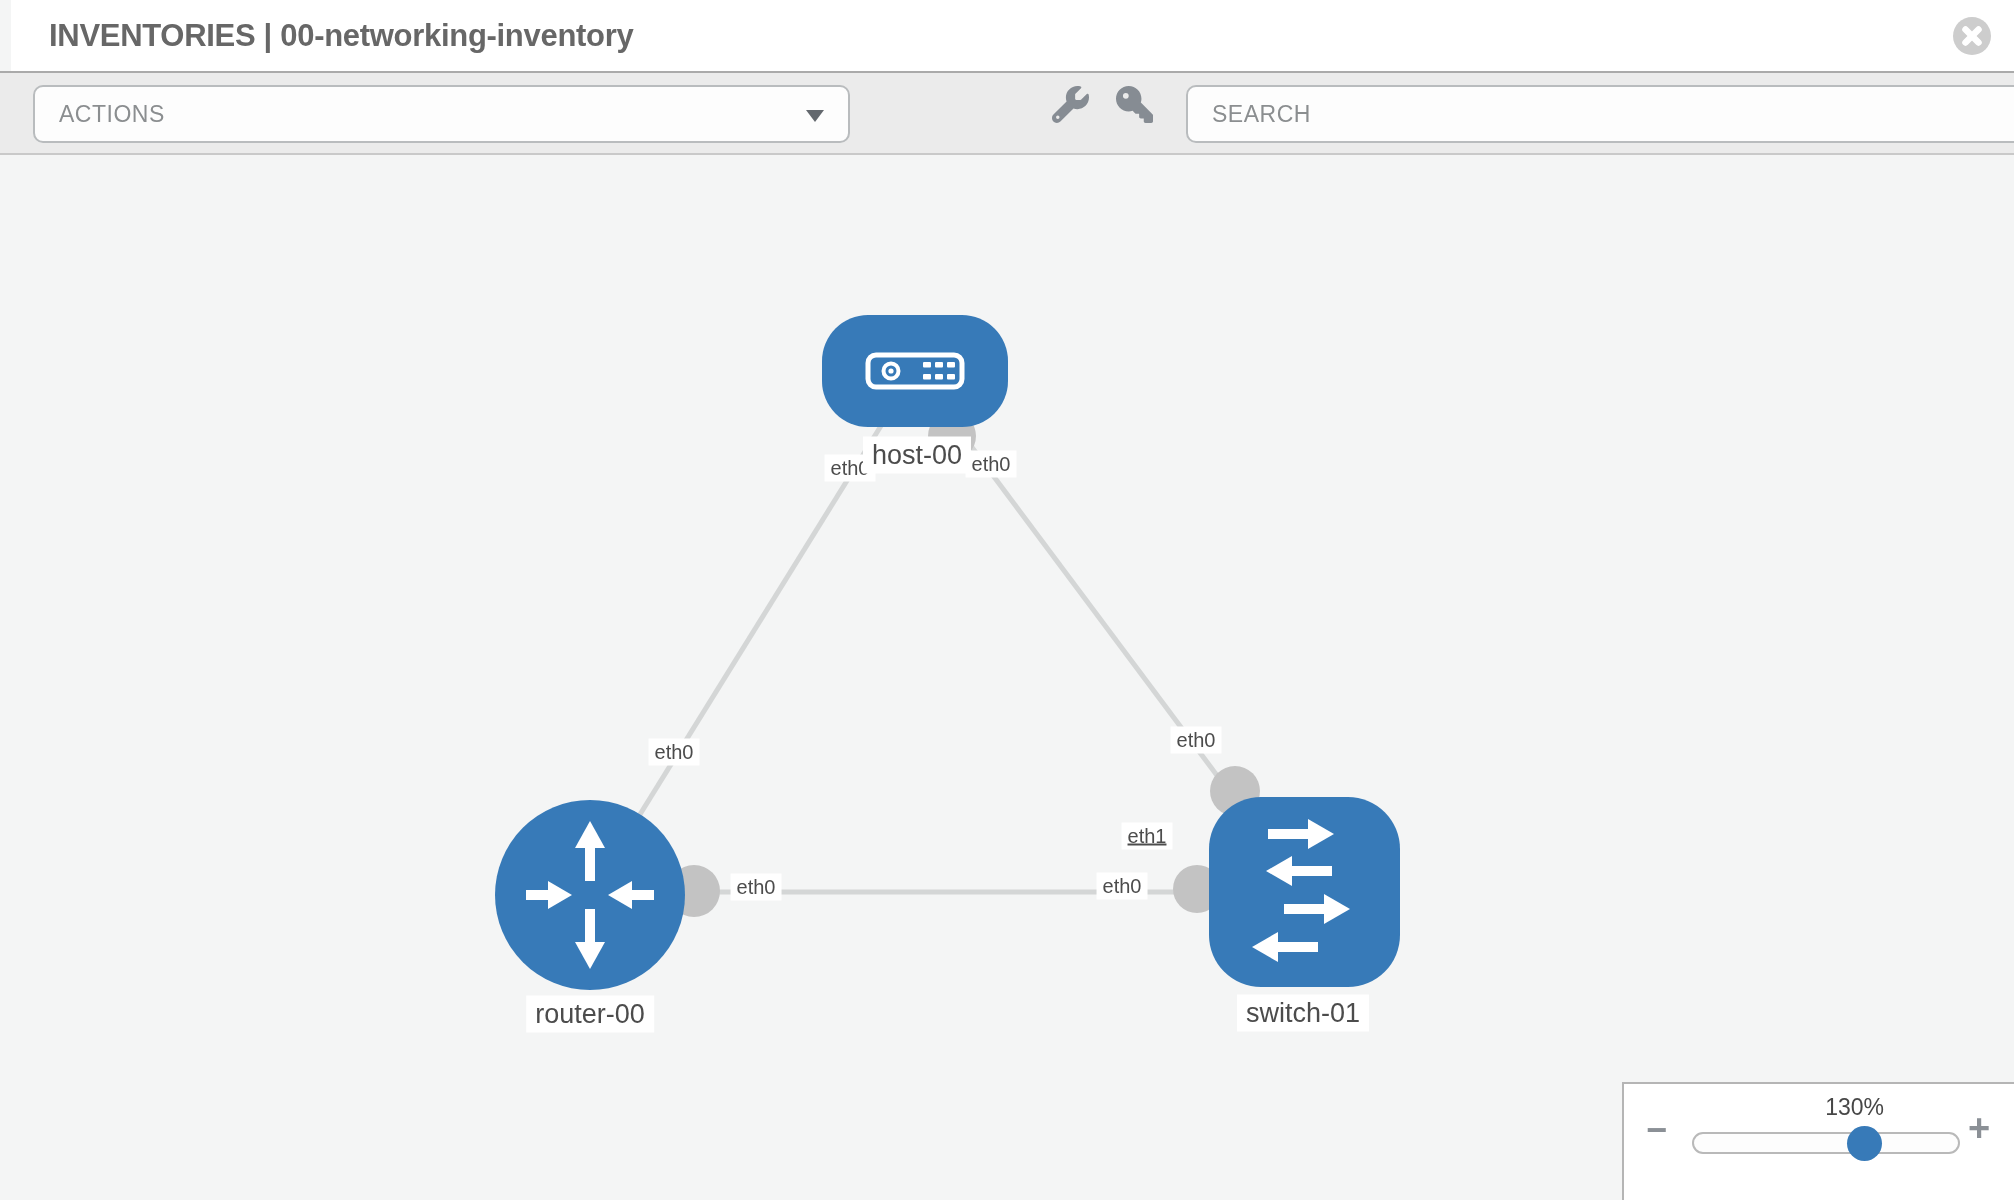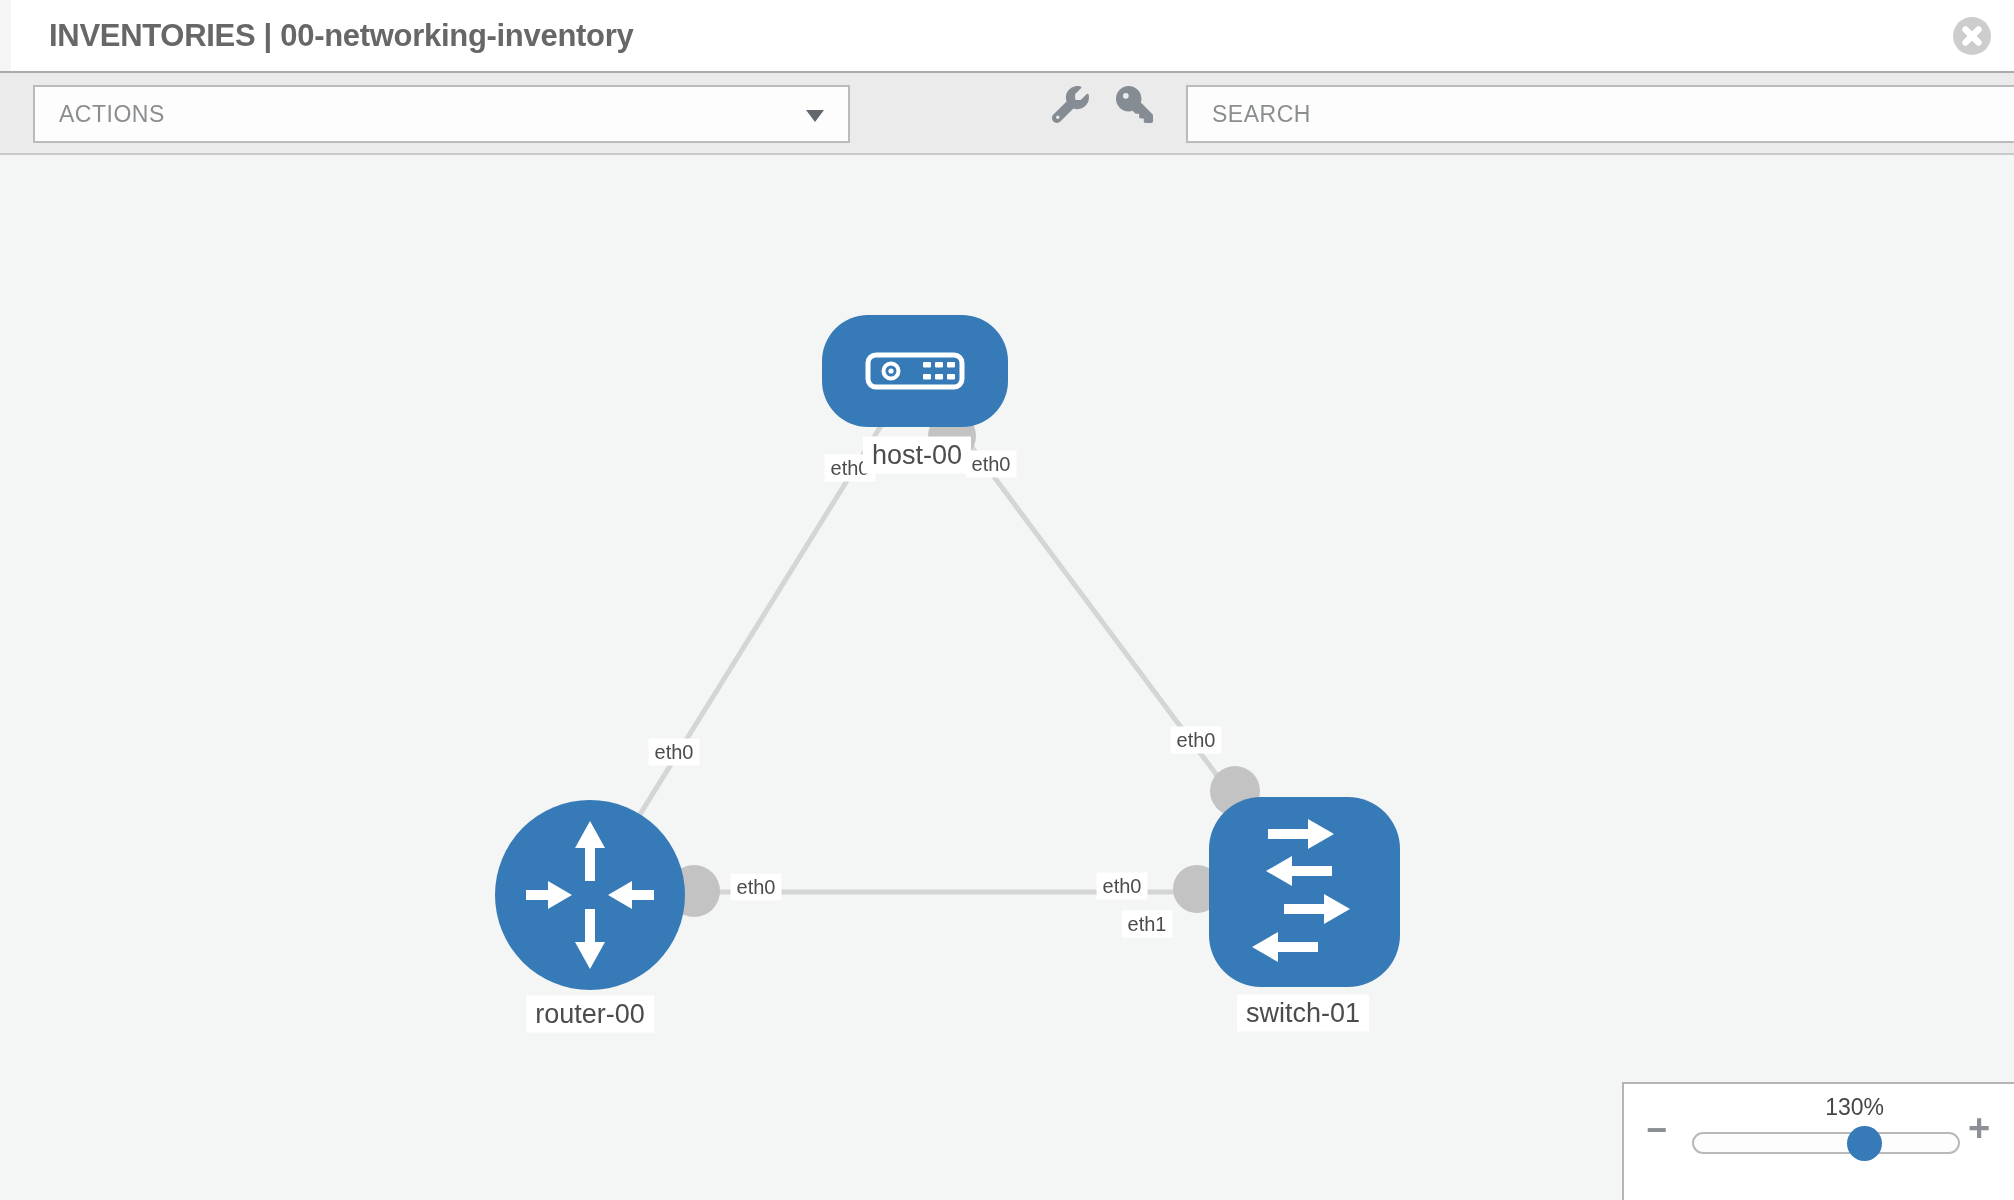--- a/index.html
+++ b/index.html
@@ -7,21 +7,21 @@
   body { font-family:"Liberation Sans","DejaVu Sans",sans-serif; background:#fff; overflow:hidden; }
   #app { position:relative; width:2014px; height:1200px; background:#f4f5f5; overflow:hidden; }
 
   
   .header { position:absolute; left:11px; top:0; width:2014px; height:71px; background:#ffffff; z-index:10; }
   .page-title { position:absolute; left:38px; top:0; line-height:71px; font-size:31px; font-weight:bold; color:#676767; letter-spacing:-0.3px; white-space:nowrap; }
   .close-btn { position:absolute; left:1942px; top:17px; width:38px; height:38px; cursor:pointer; }
 
   
   .toolbar { position:absolute; left:0; top:71px; width:2014px; height:84px; background:#ebebeb; border-top:2px solid #aaaaaa; border-bottom:2px solid #c9c9c9; z-index:10; }
-  .select-box { position:absolute; top:12px; height:58px; background:#fdfdfd; border:2px solid #b9bcbe; border-radius:0; }
+  .select-box { position:absolute; top:12px; height:58px; background:#fdfdfd; border:2px solid #b9bcbe; border-radius:10px; }
   .select-box .sel-label { position:absolute; left:24px; top:0; line-height:54px; font-size:23px; color:#8b8e90; letter-spacing:0.5px; }
   .caret { position:absolute; right:24px; top:23px; width:0; height:0; border-left:9px solid transparent; border-right:9px solid transparent; border-top:12px solid #63686e; }
   .tool-icon-btn { position:absolute; top:13px; width:38px; height:38px; cursor:pointer; }
 
   
   .graph-svg { position:absolute; left:0; top:0; z-index:1; }
   .node-label { position:absolute; transform:translate(-50%,-50%); background:#ffffff; color:#4c4c4c; font-size:27px; padding:3px 9px; white-space:nowrap; z-index:5; }
   .eth-label { position:absolute; transform:translate(-50%,-50%); background:#ffffff; color:#4c4c4c; font-size:20px; padding:2px 6px; white-space:nowrap; z-index:4; }
   .eth-under { z-index:3; }
 
@@ -98,21 +98,21 @@
       </g>
     </g>
   </svg>
 
   <div class="eth-label" style="left:850px; top:468px;">eth0</div>
   <div class="eth-label" style="left:991px; top:464px;">eth0</div>
   <div class="eth-label" style="left:674px; top:752px;">eth0</div>
   <div class="eth-label" style="left:1196px; top:740px;">eth0</div>
   <div class="eth-label" style="left:756px; top:887px;">eth0</div>
   <div class="eth-label eth-under" style="left:1122px; top:886px;">eth0</div>
-  <div class="eth-label" style="left:1147px; top:924px;">eth1</div>
+  <div class="eth-label" style="left:1147px; top:836px;text-decoration:underline;">eth1</div>
 
   <div class="node-label" style="left:917px; top:455px;">host-00</div>
   <div class="node-label" style="left:590px; top:1014px;">router-00</div>
   <div class="node-label" style="left:1303px; top:1013px;">switch-01</div>
 
   <div class="header">
     <div class="page-title">INVENTORIES | 00-networking-inventory</div>
     <div class="close-btn">
       <svg width="38" height="38" viewBox="0 0 38 38">
         <circle cx="19" cy="19" r="19" fill="#cdcdcd"></circle>

